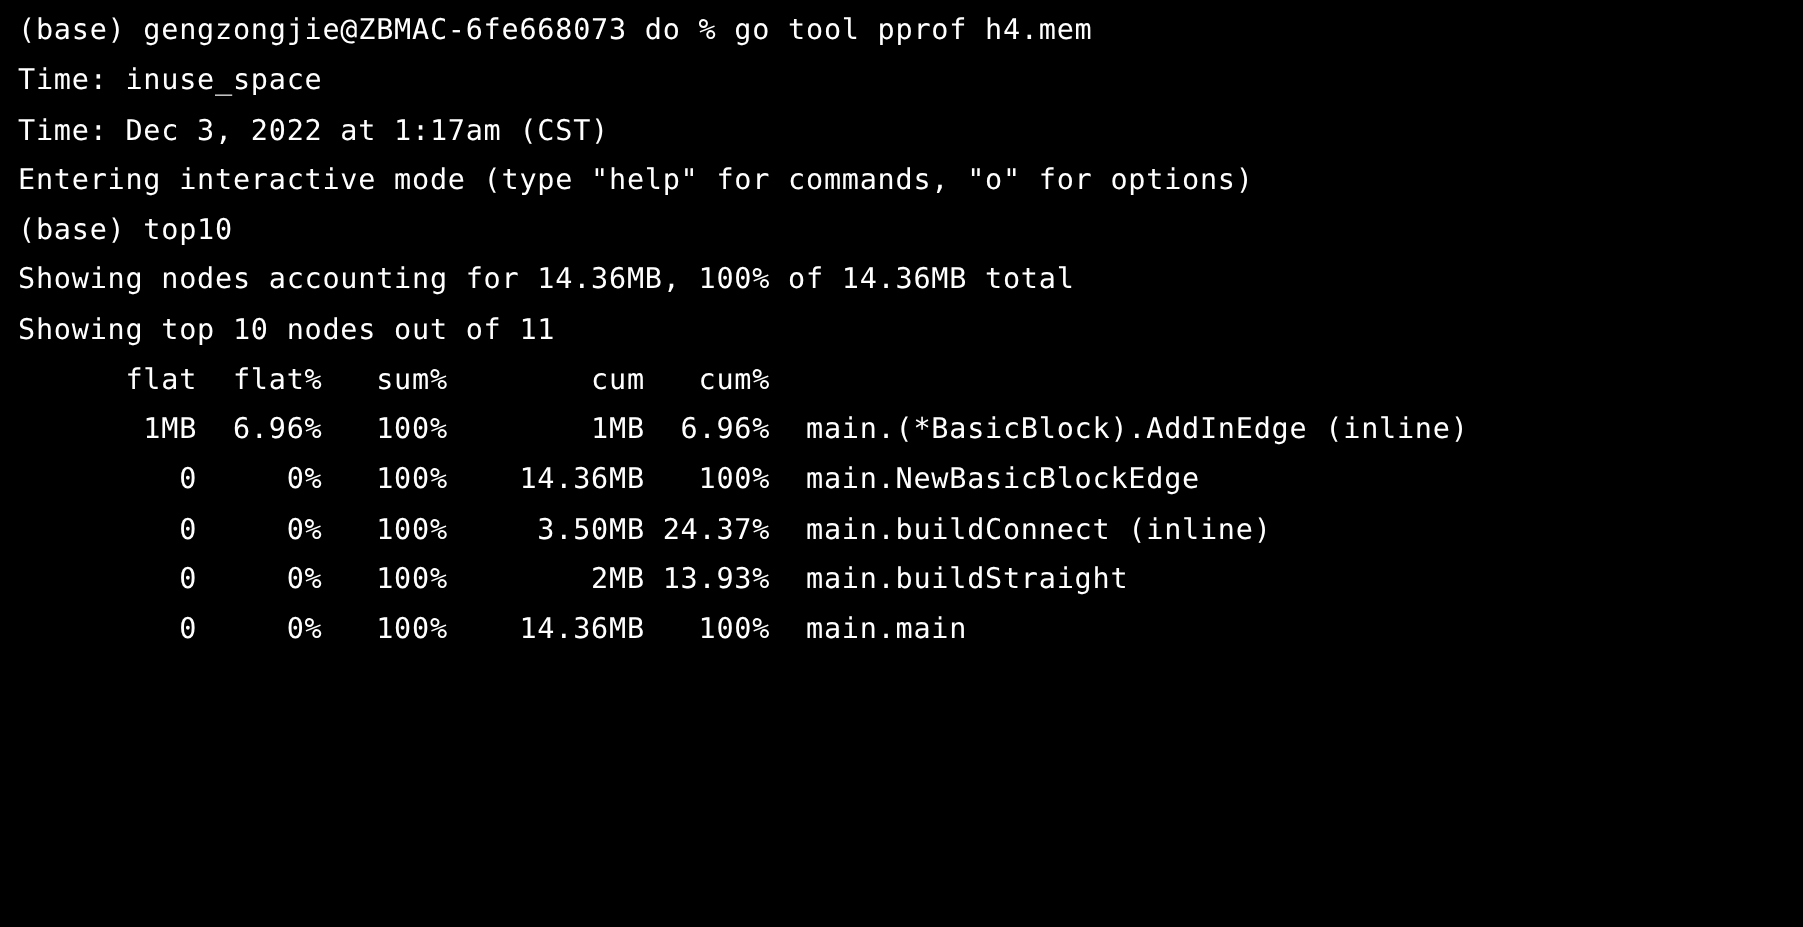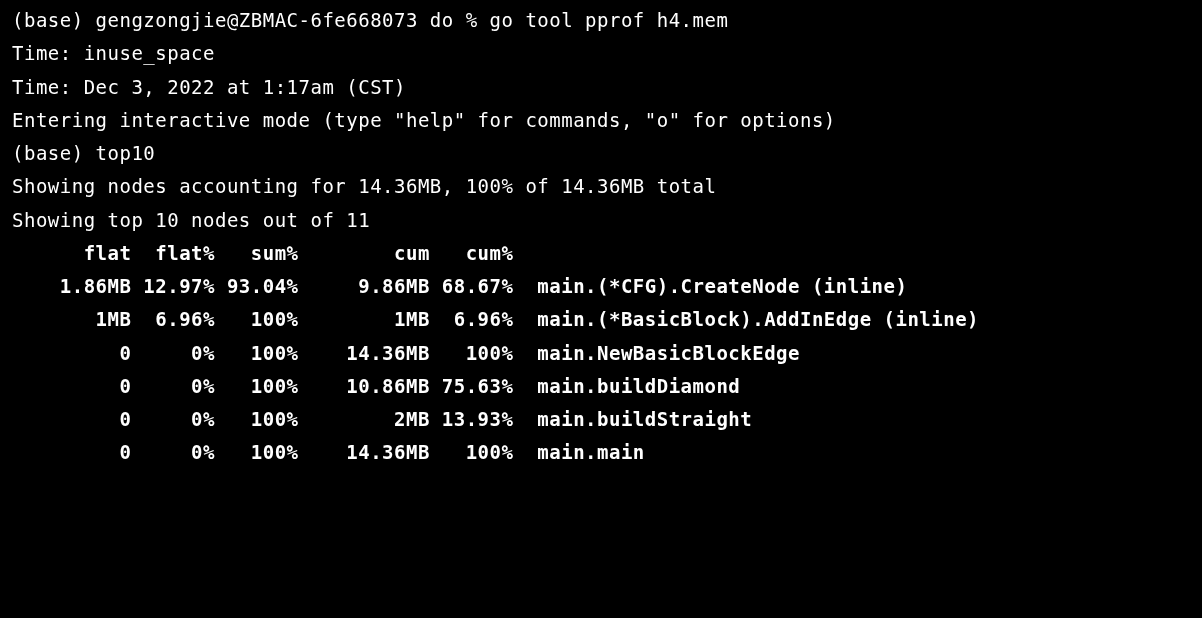--- a/index.html
+++ b/index.html
@@ -17,34 +17,32 @@
       width: 1202px;
       height: 618px;
       overflow: hidden;
       letter-spacing: 0.5px;
     }
     .terminal-line {
       white-space: pre;
     }
     .table-header, .table-row {
       white-space: pre;
-      font-weight: bold;
     }
   </style>
 </head>
 <body>
 
 <div class="terminal-line">(base) gengzongjie@ZBMAC-6fe668073 do % go tool pprof h4.mem</div>
 <div class="terminal-line">Time: inuse_space</div>
 <div class="terminal-line">Time: Dec 3, 2022 at 1:17am (CST)</div>
 <div class="terminal-line">Entering interactive mode (type "help" for commands, "o" for options)</div>
 <div class="terminal-line">(base) top10</div>
 <div class="terminal-line">Showing nodes accounting for 14.36MB, 100% of 14.36MB total</div>
 <div class="terminal-line">Showing top 10 nodes out of 11</div>
 <div class="table-header" id="table-header">      flat  flat%   sum%        cum   cum%</div>
 <div id="table-rows">
-    <div class="table-row">    1.86MB 12.97% 93.04%     9.86MB 68.67%  main.(*CFG).CreateNode (inline)</div>
     <div class="table-row">       1MB  6.96%   100%        1MB  6.96%  main.(*BasicBlock).AddInEdge (inline)</div>
     <div class="table-row">         0     0%   100%    14.36MB   100%  main.NewBasicBlockEdge</div>
-    <div class="table-row">         0     0%   100%    10.86MB 75.63%  main.buildDiamond</div>
+    <div class="table-row">         0     0%   100%     3.50MB 24.37%  main.buildConnect (inline)</div>
     <div class="table-row">         0     0%   100%        2MB 13.93%  main.buildStraight</div>
     <div class="table-row">         0     0%   100%    14.36MB   100%  main.main</div>
   </div>
 
 </body></html>

